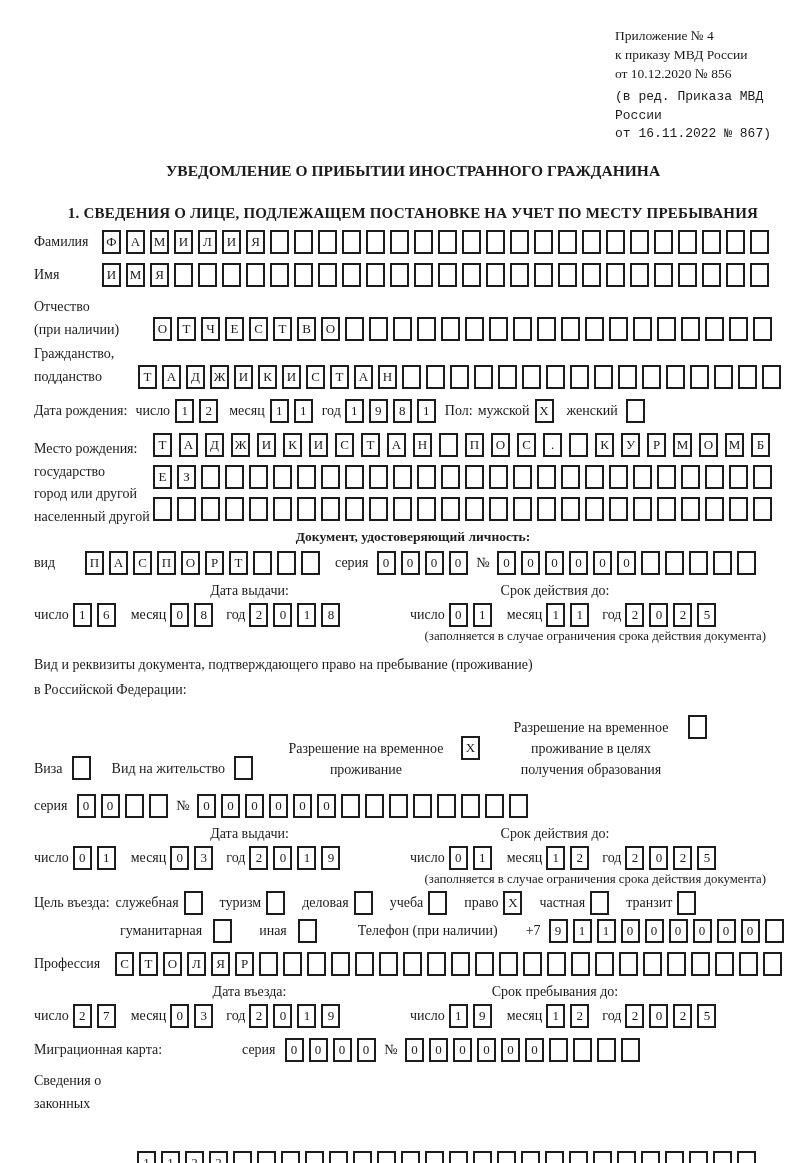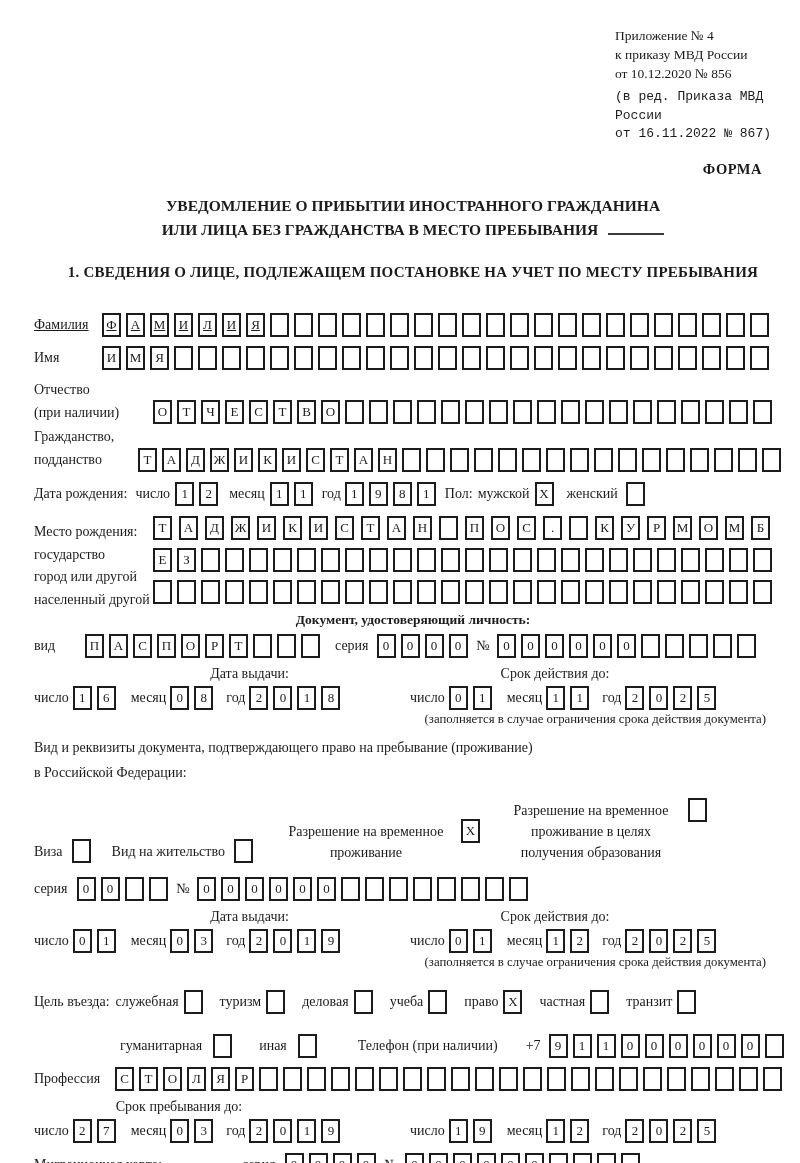--- a/index.html
+++ b/index.html
@@ -22,61 +22,59 @@
     margin-right:5px; display:inline-flex; align-items:center; justify-content:center;
     font-size:13px; background:#fff;
   }
   .pitch26 .cell{margin-right:7px;}
   .row{display:flex; align-items:center;}
   .row-top{display:flex; align-items:flex-end;}
   .cellrow{display:flex; align-items:center; flex-wrap:nowrap;}
   .lbl{flex:0 0 auto;}
   .w68{width:68px;} .w104{width:104px;} .w119{width:119px;} .w81{width:81px;} .w51{width:51px;} .w150{width:150px;} .w103{width:103px;}
   .stack{line-height:1.62;}
-  .mt24{margin-top:32px;text-decoration:underline;} .mt10{margin-top:10px;} .mt9{margin-top:9px;} .mt8{margin-top:8px;} .mt6{margin-top:6px;} .mt14{margin-top:14px;}
+  .mt24{margin-top:8px;} .mt10{margin-top:10px;} .mt9{margin-top:9px;} .mt8{margin-top:8px;} .mt6{margin-top:6px;} .mt14{margin-top:14px;}
   .vrows > .cellrow{margin-bottom:8px;}
   .center-b{ text-align:center; font-weight:bold; font-size:13.5px;}
   
   .dates-head{display:flex; font-size:14px; margin-top:8px;}
   .dh-left{width:376px; box-sizing:border-box; padding-left:55px; text-align:center;}
   .dh-right{width:290px; text-align:center;}
   .daterow{display:flex; align-items:center; margin-top:4px;}
   .dr-left{width:376px; display:flex; align-items:center;}
   .dr-right{display:flex; align-items:center;}
   .dlab{margin-right:4px;} .dgap{margin-left:10px;}
   .note{ text-align:right; padding-right:26px; font-size:12.8px; margin-top:2px;}
   
   .opts{display:flex; align-items:flex-end; margin-top:15px;}
   .opt{display:flex; align-items:flex-start;}
   .opt .olbl{text-align:center; line-height:1.5;}
   .cb{margin-left:9px; margin-top:-2px;}
   
-  .purposes{display:flex; align-items:center; margin-top:20px;}
+  .purposes{display:flex; align-items:center; margin-top:4px;}
   .pair{display:flex; align-items:center; margin-right:12px;}
   .pair .plbl{margin-right:5px;}
 </style>
 </head>
 <body>
 
 <div class="page">
 
   <div class="appendix">
     <div>Приложение № 4</div>
     <div>к приказу МВД России</div>
     <div>от 10.12.2020 № 856</div>
   </div>
   <div class="amendment">
     <div>(в ред. Приказа МВД России</div>
     <div>от 16.11.2022 № 867)</div>
   </div>
-  <div class="forma">ФОРМА</div>
 
   <div class="title">
     <div>УВЕДОМЛЕНИЕ О ПРИБЫТИИ ИНОСТРАННОГО ГРАЖДАНИНА</div>
-    <div><span>ИЛИ ЛИЦА БЕЗ ГРАЖДАНСТВА В МЕСТО ПРЕБЫВАНИЯ</span><span class="blank-line"></span></div>
   </div>
 
   <div class="sec-head">1. СВЕДЕНИЯ О ЛИЦЕ, ПОДЛЕЖАЩЕМ ПОСТАНОВКЕ НА УЧЕТ ПО МЕСТУ ПРЕБЫВАНИЯ</div>
 
   <div class="row mt24">
     <span class="lbl w68">Фамилия</span>
     <span class="cellrow">
         <span class="cell">Ф</span>
         <span class="cell">А</span>
         <span class="cell">М</span>
@@ -629,20 +627,21 @@
         <span class="cell"></span>
         <span class="cell"></span>
         <span class="cell"></span>
         <span class="cell"></span>
         <span class="cell"></span>
         <span class="cell"></span>
       </span>
   </div>
 
   <div class="dates-head">
+    <span class="dh-left">Дата въезда:</span>
     <span class="dh-right">Срок пребывания до:</span>
   </div>
   <div class="daterow">
     <span class="dr-left">
       <span class="dlab">число</span>
       <span class="cellrow">
           <span class="cell">2</span>
           <span class="cell">7</span>
         </span>
       <span class="dlab dgap">месяц</span>

